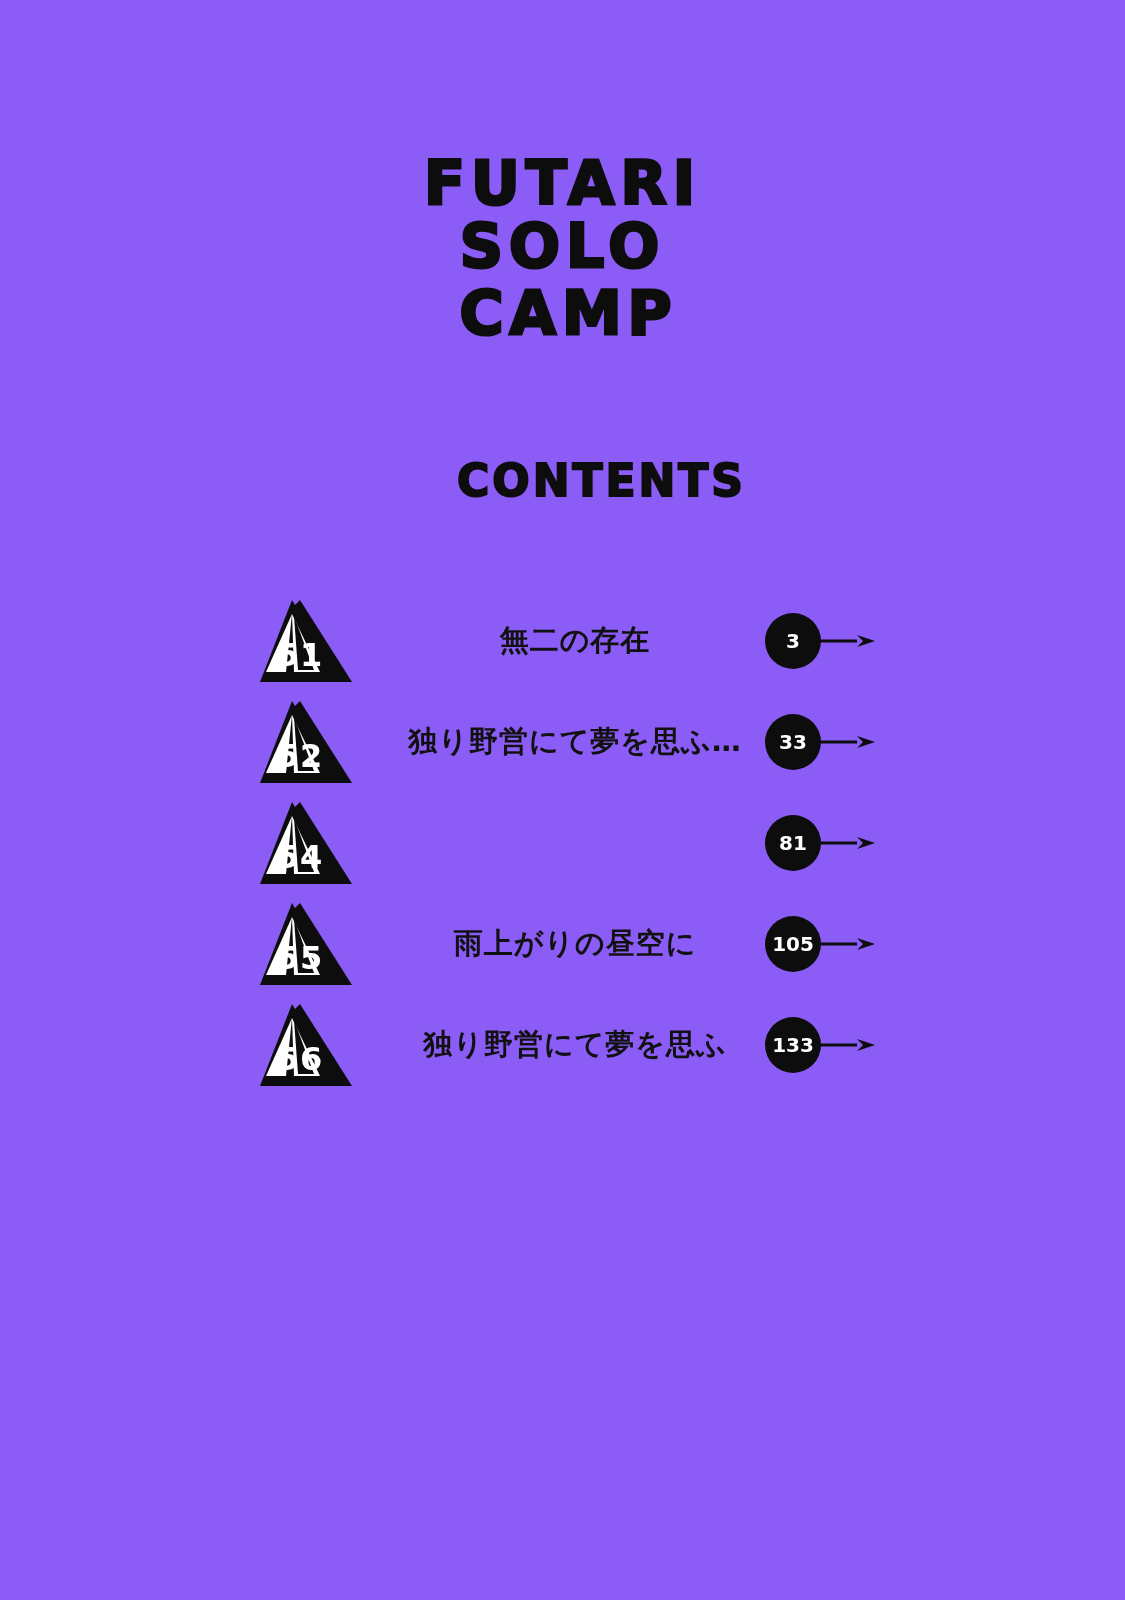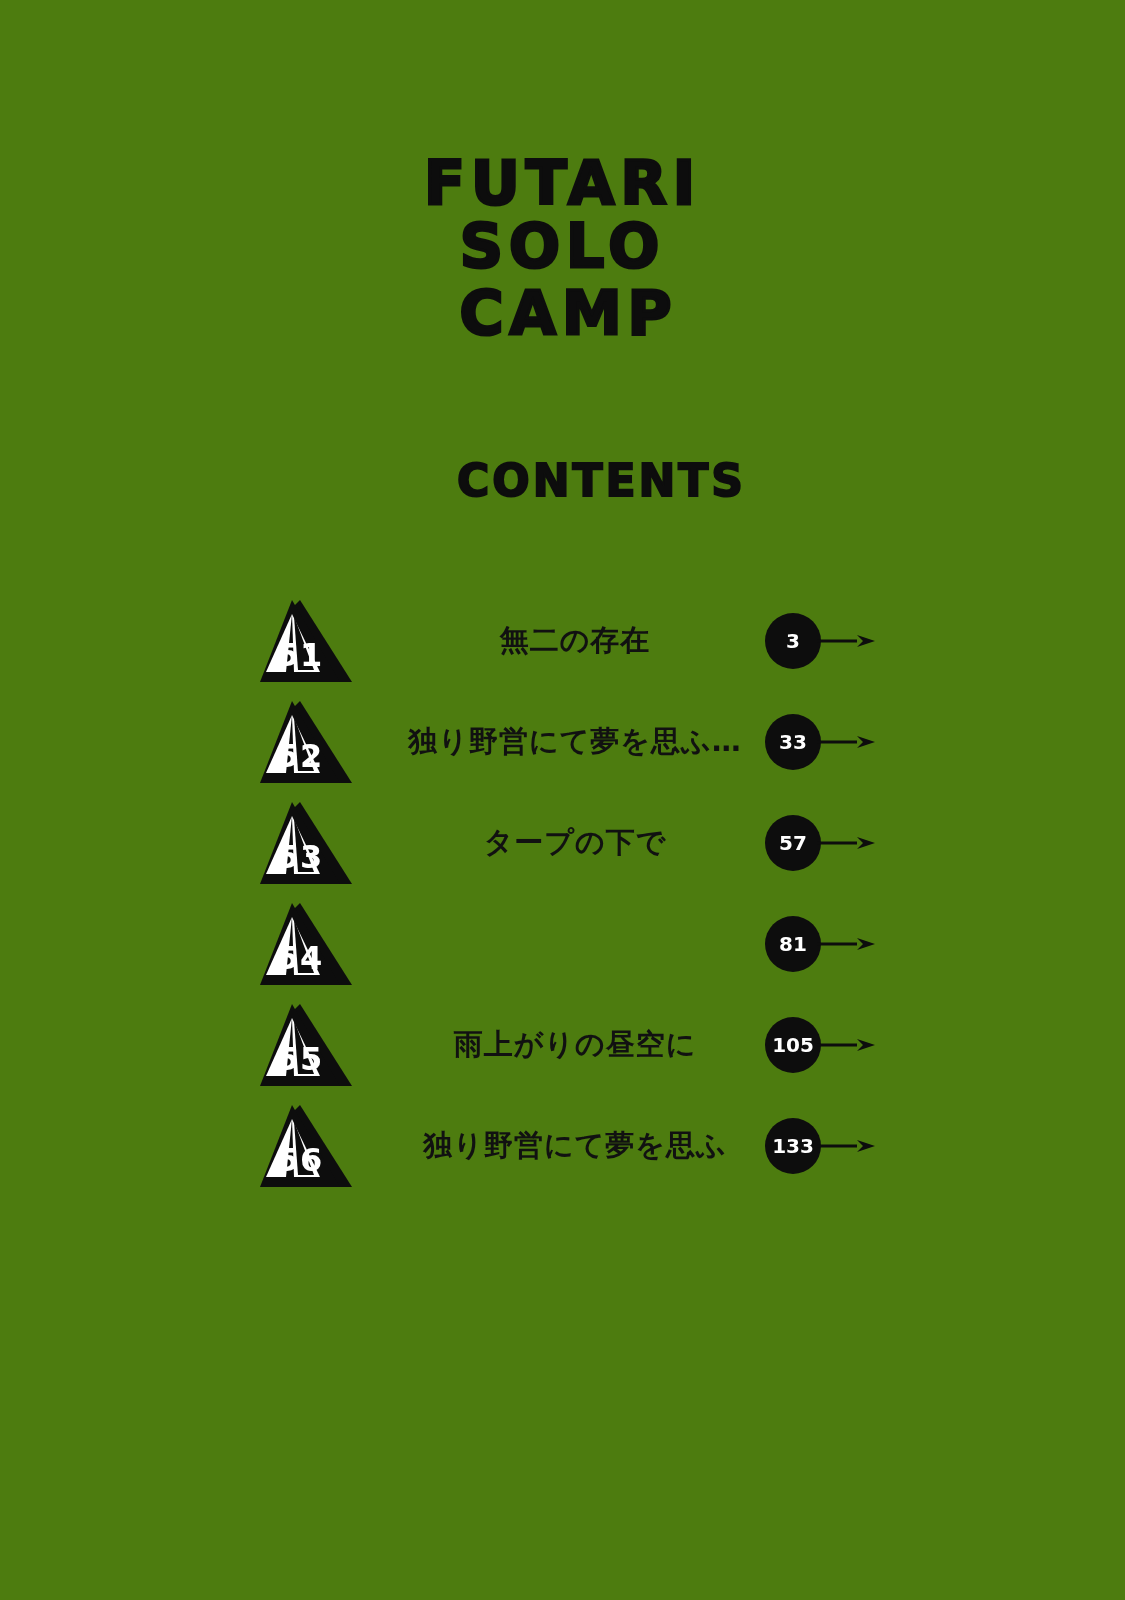--- a/index.html
+++ b/index.html
@@ -12,21 +12,21 @@
     height: 1600px;
     position: relative;
     font-family: "DejaVu Sans", sans-serif;
     color: #000000;
     overflow: hidden;
   }
 
   .page {
     position: absolute;
     inset: 0;
-    background: #4d7c0f;
+    background: #8b5cf6;
   }
 
   
   .logo {
     position: absolute;
     top: 155px;
     left: 0;
     width: 1125px;
     text-align: center;
   }
@@ -200,42 +200,20 @@
         <div class="pan-circle">
             <span class="pan-num">33</span>
           </div>
         <svg class="pan-handle" viewBox="0 0 58 12" xmlns="http://www.w3.org/2000/svg">
           <path d="M0 6 L40 6" stroke="#0d0d0d" stroke-width="3" fill="none"></path>
           <path d="M40 0 L58 6 L40 12 L46 6 Z" fill="#0d0d0d"></path>
         </svg>
       </div>
     </div>
 
-    <div class="toc-row">
-      <div class="tent-badge">
-        <svg width="96" height="90" viewBox="0 0 96 90" xmlns="http://www.w3.org/2000/svg">
-          <path d="M42 4 L94 86 L70 86 L30 16 Z" fill="#0d0d0d"></path>
-          <path d="M34 4 L82 86 L2 86 Z" fill="#0d0d0d"></path>
-          <path d="M34 18 L62 76 L8 76 Z" fill="#ffffff"></path>
-          <path d="M34 18 L36 76 L28 76 Z" fill="#0d0d0d"></path>
-          <path d="M36 20 L56 74 L40 74 Z" fill="#0d0d0d"></path>
-        </svg>
-        <div class="tent-num">53</div>
-      </div>
-      <div class="toc-title">タープの下で</div>
-      <div class="pan">
-        <div class="pan-circle">
-            <span class="pan-num">57</span>
-          </div>
-        <svg class="pan-handle" viewBox="0 0 58 12" xmlns="http://www.w3.org/2000/svg">
-          <path d="M0 6 L40 6" stroke="#0d0d0d" stroke-width="3" fill="none"></path>
-          <path d="M40 0 L58 6 L40 12 L46 6 Z" fill="#0d0d0d"></path>
-        </svg>
-      </div>
-    </div>
 
     <div class="toc-row">
       <div class="tent-badge">
         <svg width="96" height="90" viewBox="0 0 96 90" xmlns="http://www.w3.org/2000/svg">
           <path d="M42 4 L94 86 L70 86 L30 16 Z" fill="#0d0d0d"></path>
           <path d="M34 4 L82 86 L2 86 Z" fill="#0d0d0d"></path>
           <path d="M34 18 L62 76 L8 76 Z" fill="#ffffff"></path>
           <path d="M34 18 L36 76 L28 76 Z" fill="#0d0d0d"></path>
           <path d="M36 20 L56 74 L40 74 Z" fill="#0d0d0d"></path>
         </svg>

